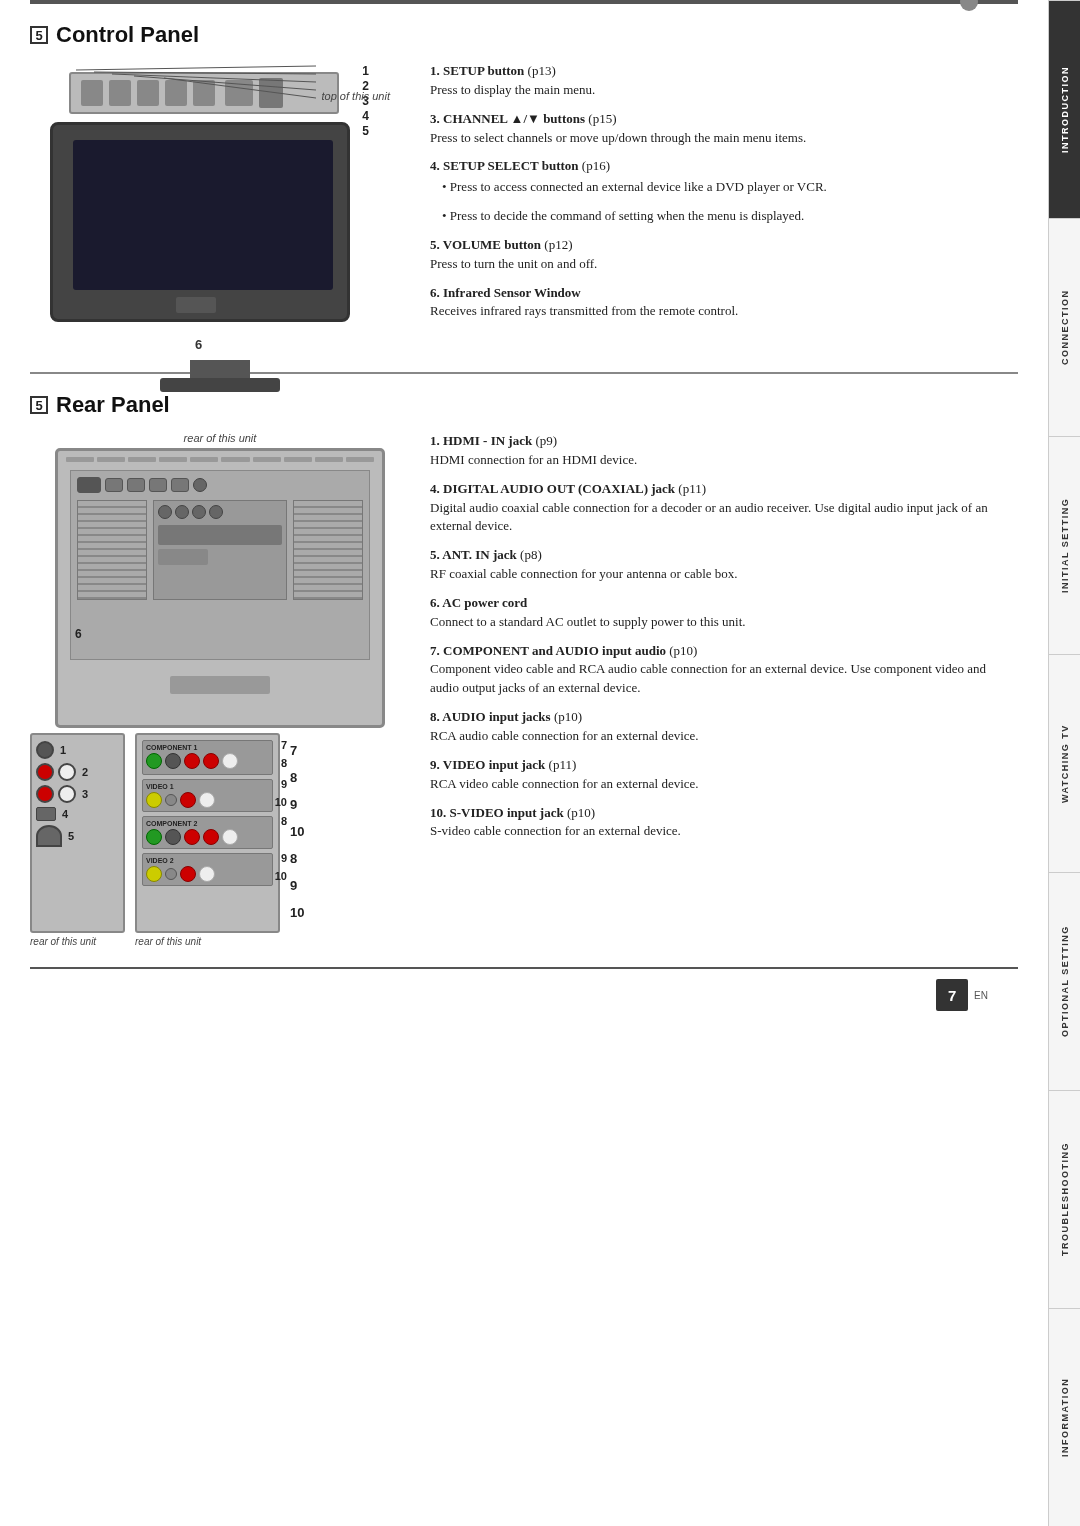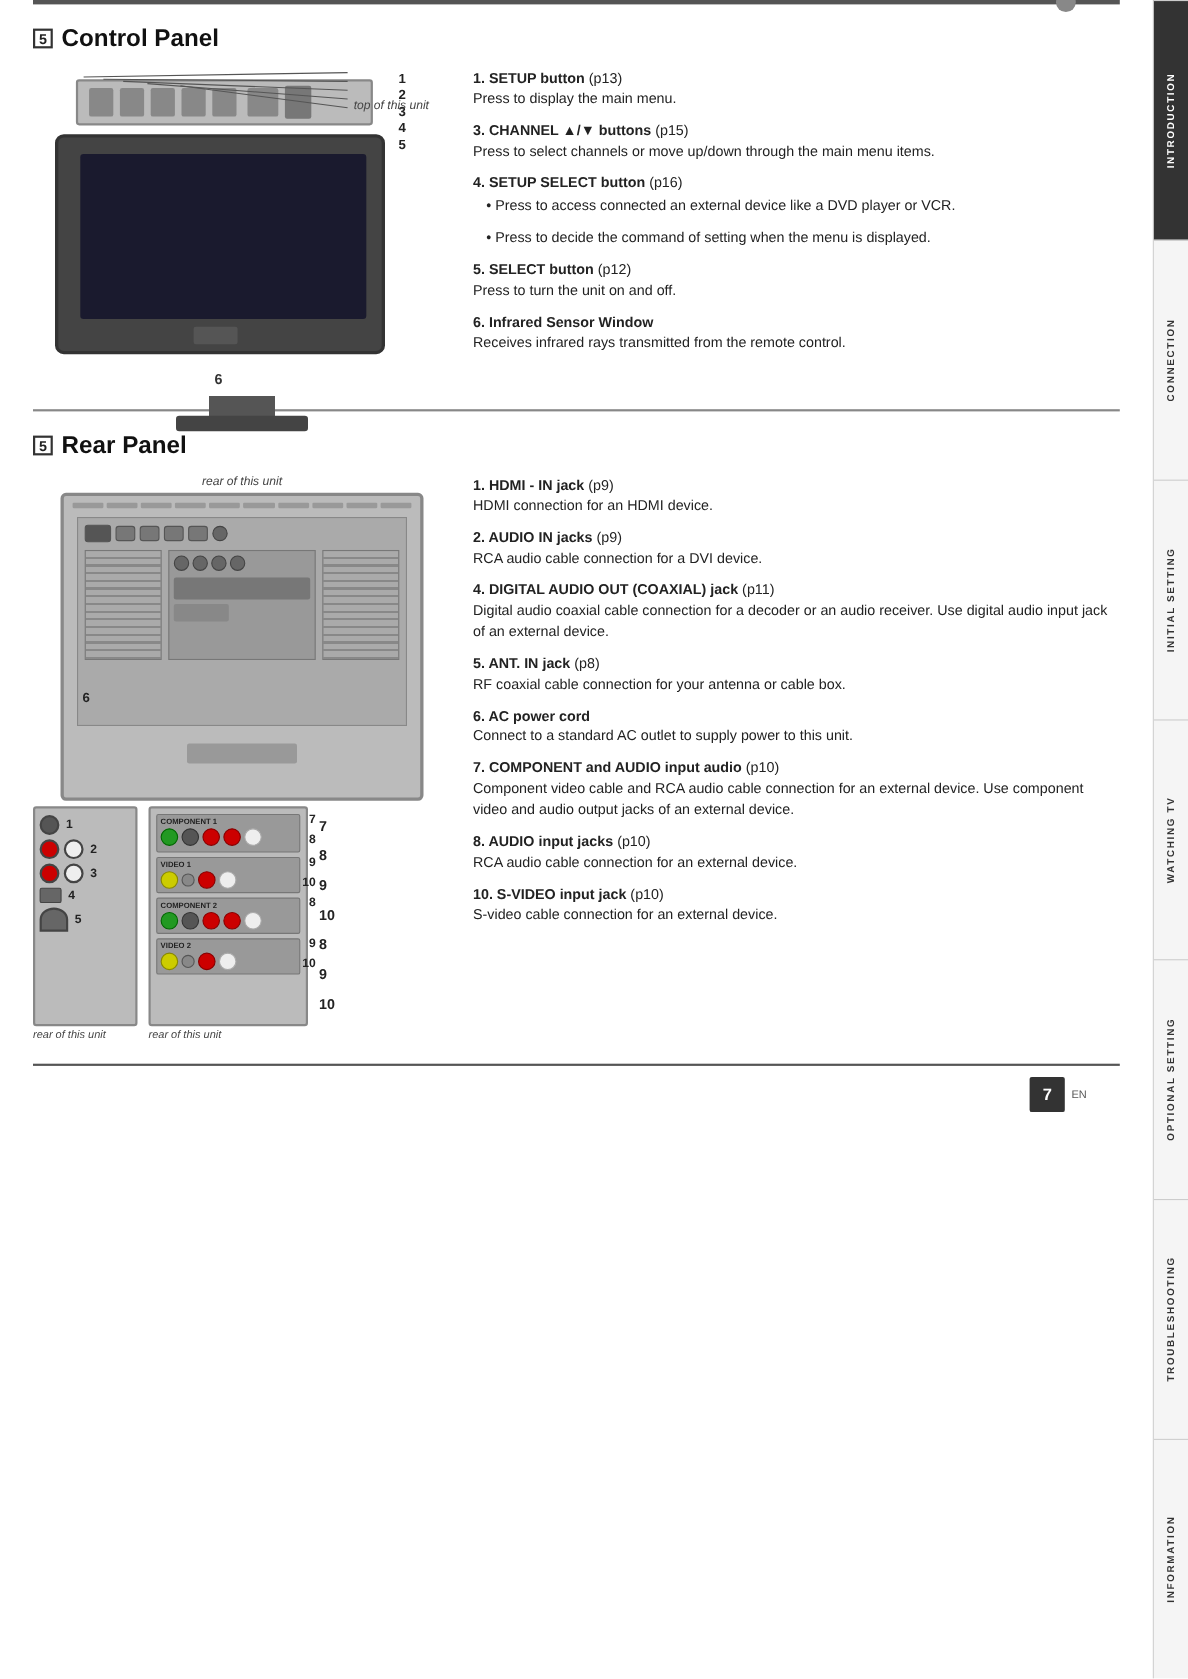--- a/index.html
+++ b/index.html
@@ -199,20 +199,21 @@
       top: 28px;
       font-size: 11px;
       color: #444;
       font-style: italic;
     }
 
     
     .desc-list {
       list-style: none;
       padding: 0;
+      font-family: Liberation Serif, serif;
     }
     .desc-list li {
       margin-bottom: 10px;
       line-height: 1.45;
     }
     .desc-list li .item-num {
       font-weight: bold;
     }
     .desc-list li .item-title {
       font-weight: bold;
@@ -507,21 +508,21 @@
           <span>Press to select channels or move up/down through the main menu items.</span>
         </li>
         <li>
           <span class="item-num">4. </span><span class="item-title">SETUP SELECT button</span> <span>(p16)</span>
           <ul class="sub-bullets">
             <li>Press to access connected an external device like a DVD player or VCR.</li>
             <li>Press to decide the command of setting when the menu is displayed.</li>
           </ul>
         </li>
         <li>
-          <span class="item-num">5. </span><span class="item-title">SELECT button</span> <span>(p12)</span><br>
+          <span class="item-num">5. </span><span class="item-title">VOLUME button</span> <span>(p12)</span><br>
           <span>Press to turn the unit on and off.</span>
         </li>
         <li>
           <span class="item-num">6. </span><span class="item-title">Infrared Sensor Window</span><br>
           <span>Receives infrared rays transmitted from the remote control.</span>
         </li>
       </ol>
     </div>
   </div>
 
@@ -696,42 +697,42 @@
       </div>
     </div>
 
     <div class="desc-col">
       <ol class="desc-list">
         <li>
           <span class="item-num">1. </span><span class="item-title">HDMI - IN jack</span> <span>(p9)</span><br>
           <span>HDMI connection for an HDMI device.</span>
         </li>
         <li>
-          <span class="item-num">2. </span><span class="item-title">AUDIO IN jacks</span> <span>(p9)</span><br>
-          <span>RCA audio cable connection for a DVI device.</span>
-        </li>
-        <li>
           <span class="item-num">4. </span><span class="item-title">DIGITAL AUDIO OUT (COAXIAL) jack</span> <span>(p11)</span><br>
           <span>Digital audio coaxial cable connection for a decoder or an audio receiver. Use digital audio input jack of an external device.</span>
         </li>
         <li>
           <span class="item-num">5. </span><span class="item-title">ANT. IN jack</span> <span>(p8)</span><br>
           <span>RF coaxial cable connection for your antenna or cable box.</span>
         </li>
         <li>
           <span class="item-num">6. </span><span class="item-title">AC power cord</span><br>
           <span>Connect to a standard AC outlet to supply power to this unit.</span>
         </li>
         <li>
           <span class="item-num">7. </span><span class="item-title">COMPONENT and AUDIO input audio</span> <span>(p10)</span><br>
           <span>Component video cable and RCA audio cable connection for an external device. Use component video and audio output jacks of an external device.</span>
         </li>
         <li>
           <span class="item-num">8. </span><span class="item-title">AUDIO input jacks</span> <span>(p10)</span><br>
           <span>RCA audio cable connection for an external device.</span>
+        </li>
+        <li>
+          <span class="item-num">9. </span><span class="item-title">VIDEO input jack</span> <span>(p11)</span><br>
+          <span>RCA video cable connection for an external device.</span>
         </li>
         <li>
           <span class="item-num">10. </span><span class="item-title">S-VIDEO input jack</span> <span>(p10)</span><br>
           <span>S-video cable connection for an external device.</span>
         </li>
       </ol>
     </div>
   </div>
 
   <div class="page-bottom">

